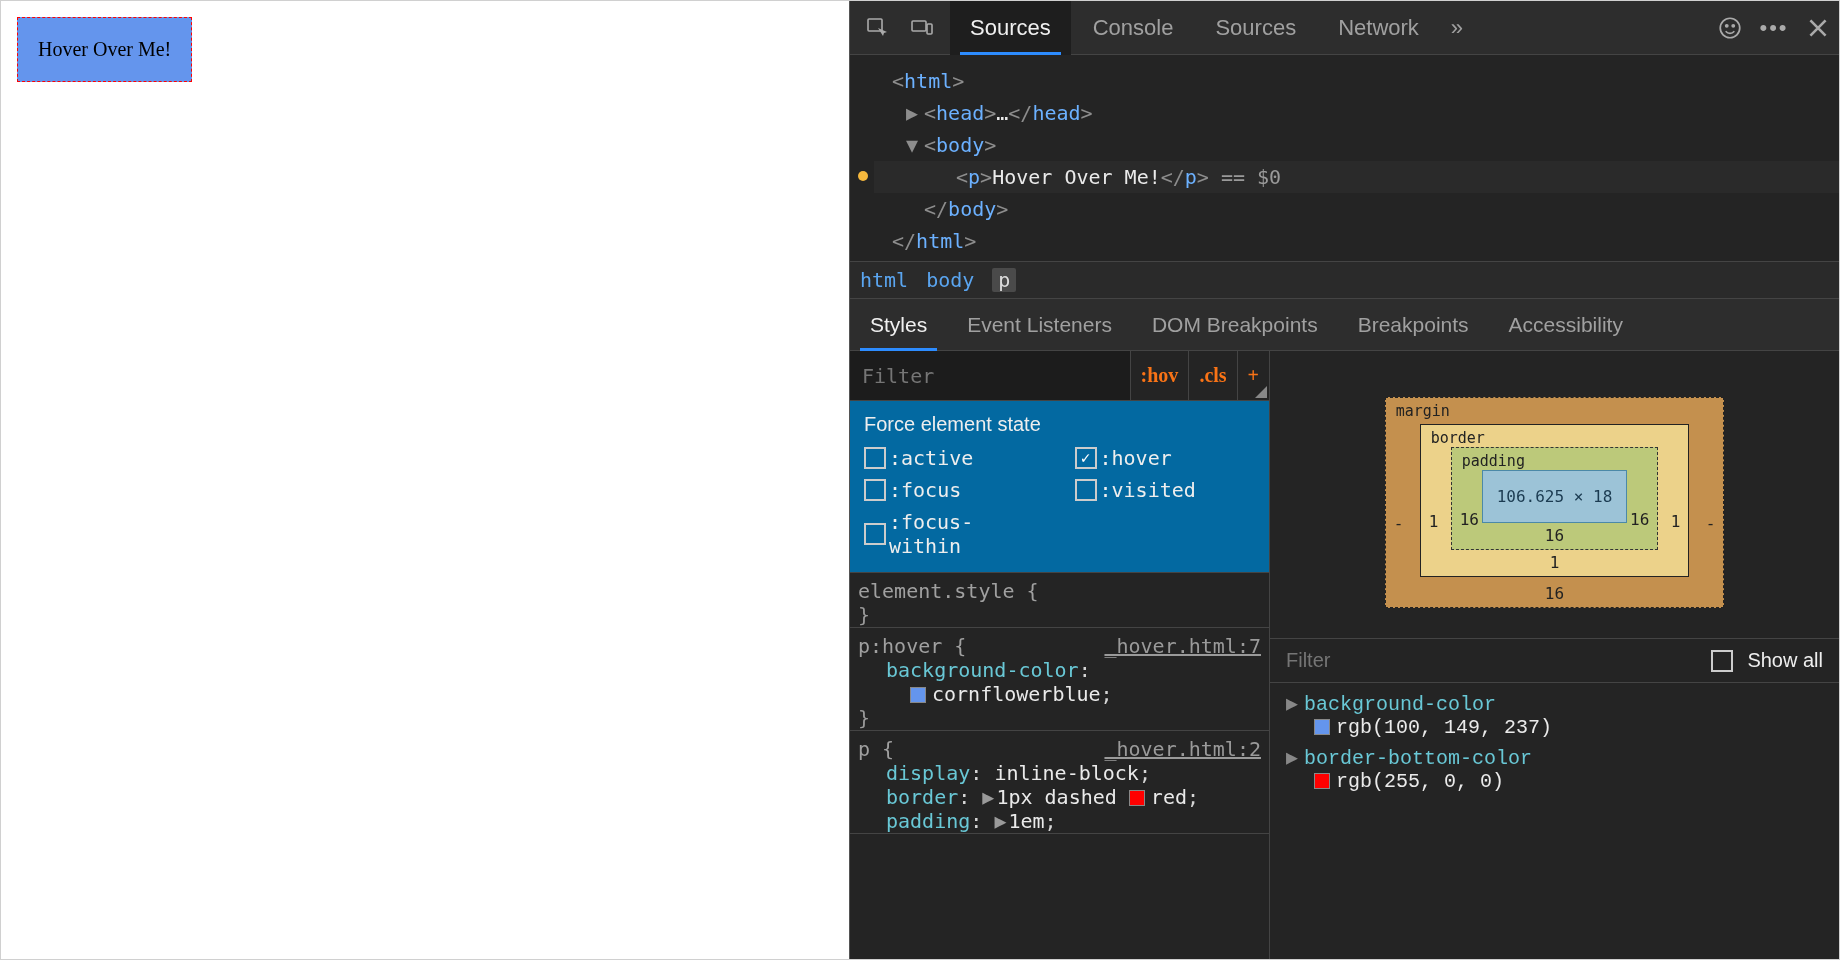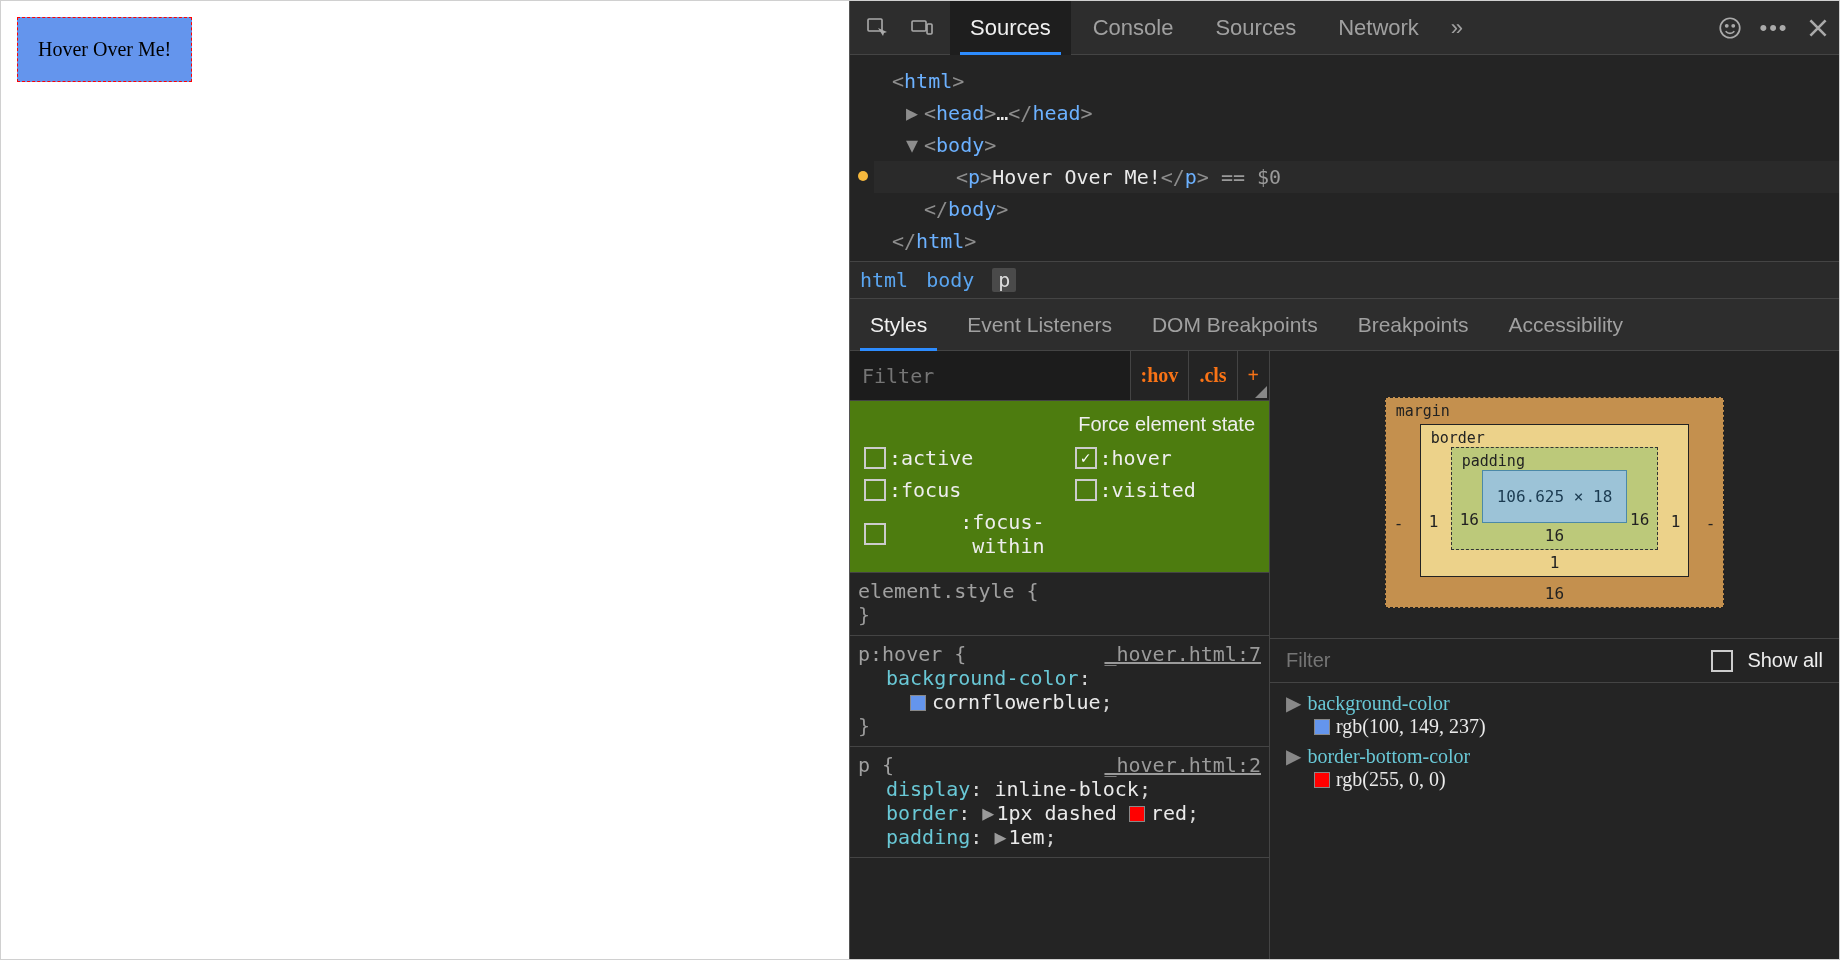--- a/index.html
+++ b/index.html
@@ -195,24 +195,23 @@
   }
   .filter-row .plus { position:relative; }
   .filter-row .plus::after {
     content:""; position:absolute; right:2px; bottom:2px;
     border:6px solid transparent; border-right-color:#888; border-bottom-color:#888;
     width:0; height:0;
   }
 
   
   .force-state {
-    background:#4d7c0f;
+    background:#0369a1;
     padding:12px 14px 14px;
     border-bottom:1px solid #444;
-    text-align:right;
   }
   .force-state h4 { font-size:20px; font-weight:400; color:#eee; margin-bottom:10px; }
   .state-grid {
     display:grid;
     grid-template-columns: 1fr 1fr;
     gap:8px 30px;
     font-family: Menlo, Consolas, monospace;
     font-size:20px;
     color:#eee;
   }
@@ -224,21 +223,21 @@
   .state-item .cb.checked::after {
     content:"✓"; font-weight:bold; line-height:1;
   }
 
   
   .rules {
     flex:1; overflow:auto; background:#242424;
     font-family: Menlo, Consolas, monospace;
     font-size:20px;
   }
-  .rule-block { border-bottom:1px solid #444; padding:6px 8px 8px; }
+  .rule-block { border-bottom:1px solid #444; padding:6px 8px 0; }
   .rule-head { display:flex; justify-content:space-between; color:#a0a0a0; }
   .rule-head .sel   { color:#a0a0a0; }
   .rule-head .src   { color:#9a9a9a; text-decoration:underline; }
   .decl { padding-left:28px; color:#d5d5d5; }
   .decl .prop { color:#69c8d6; }
   .decl .val  { color:#eaeaea; }
   .swatch { display:inline-block; width:16px; height:16px; vertical-align:baseline; border:1px solid #888; margin-right:6px; position:relative; top:2px; }
   .tri { color:#9a9a9a; margin-right:2px; }
 
   
@@ -269,21 +268,21 @@
   }
   .computed-filter input {
     flex:1; background:transparent; border:none; color:#bbb; font-size:20px;
   }
   .computed-filter .cb2 {
     width:22px; height:22px; border:2px solid #ccc; display:inline-block;
   }
 
   .computed-list {
     flex:1; overflow:auto; padding:8px 16px 12px;
-    font-family: Liberation Serif, serif; font-size:20px;
+    font-family: Liberation Mono, monospace; font-size:20px;
   }
   .comp-item { margin-bottom:6px; }
   .comp-item .name { color:#69c8d6; }
   .comp-item .arrow { color:#888; margin-right:6px; }
   .comp-item .val-line { padding-left:28px; color:#eaeaea; }
 
   
   ::-webkit-scrollbar { width:10px; background:#2a2a2a; }
   ::-webkit-scrollbar-thumb { background:#4a4a4a; }
 </style>

